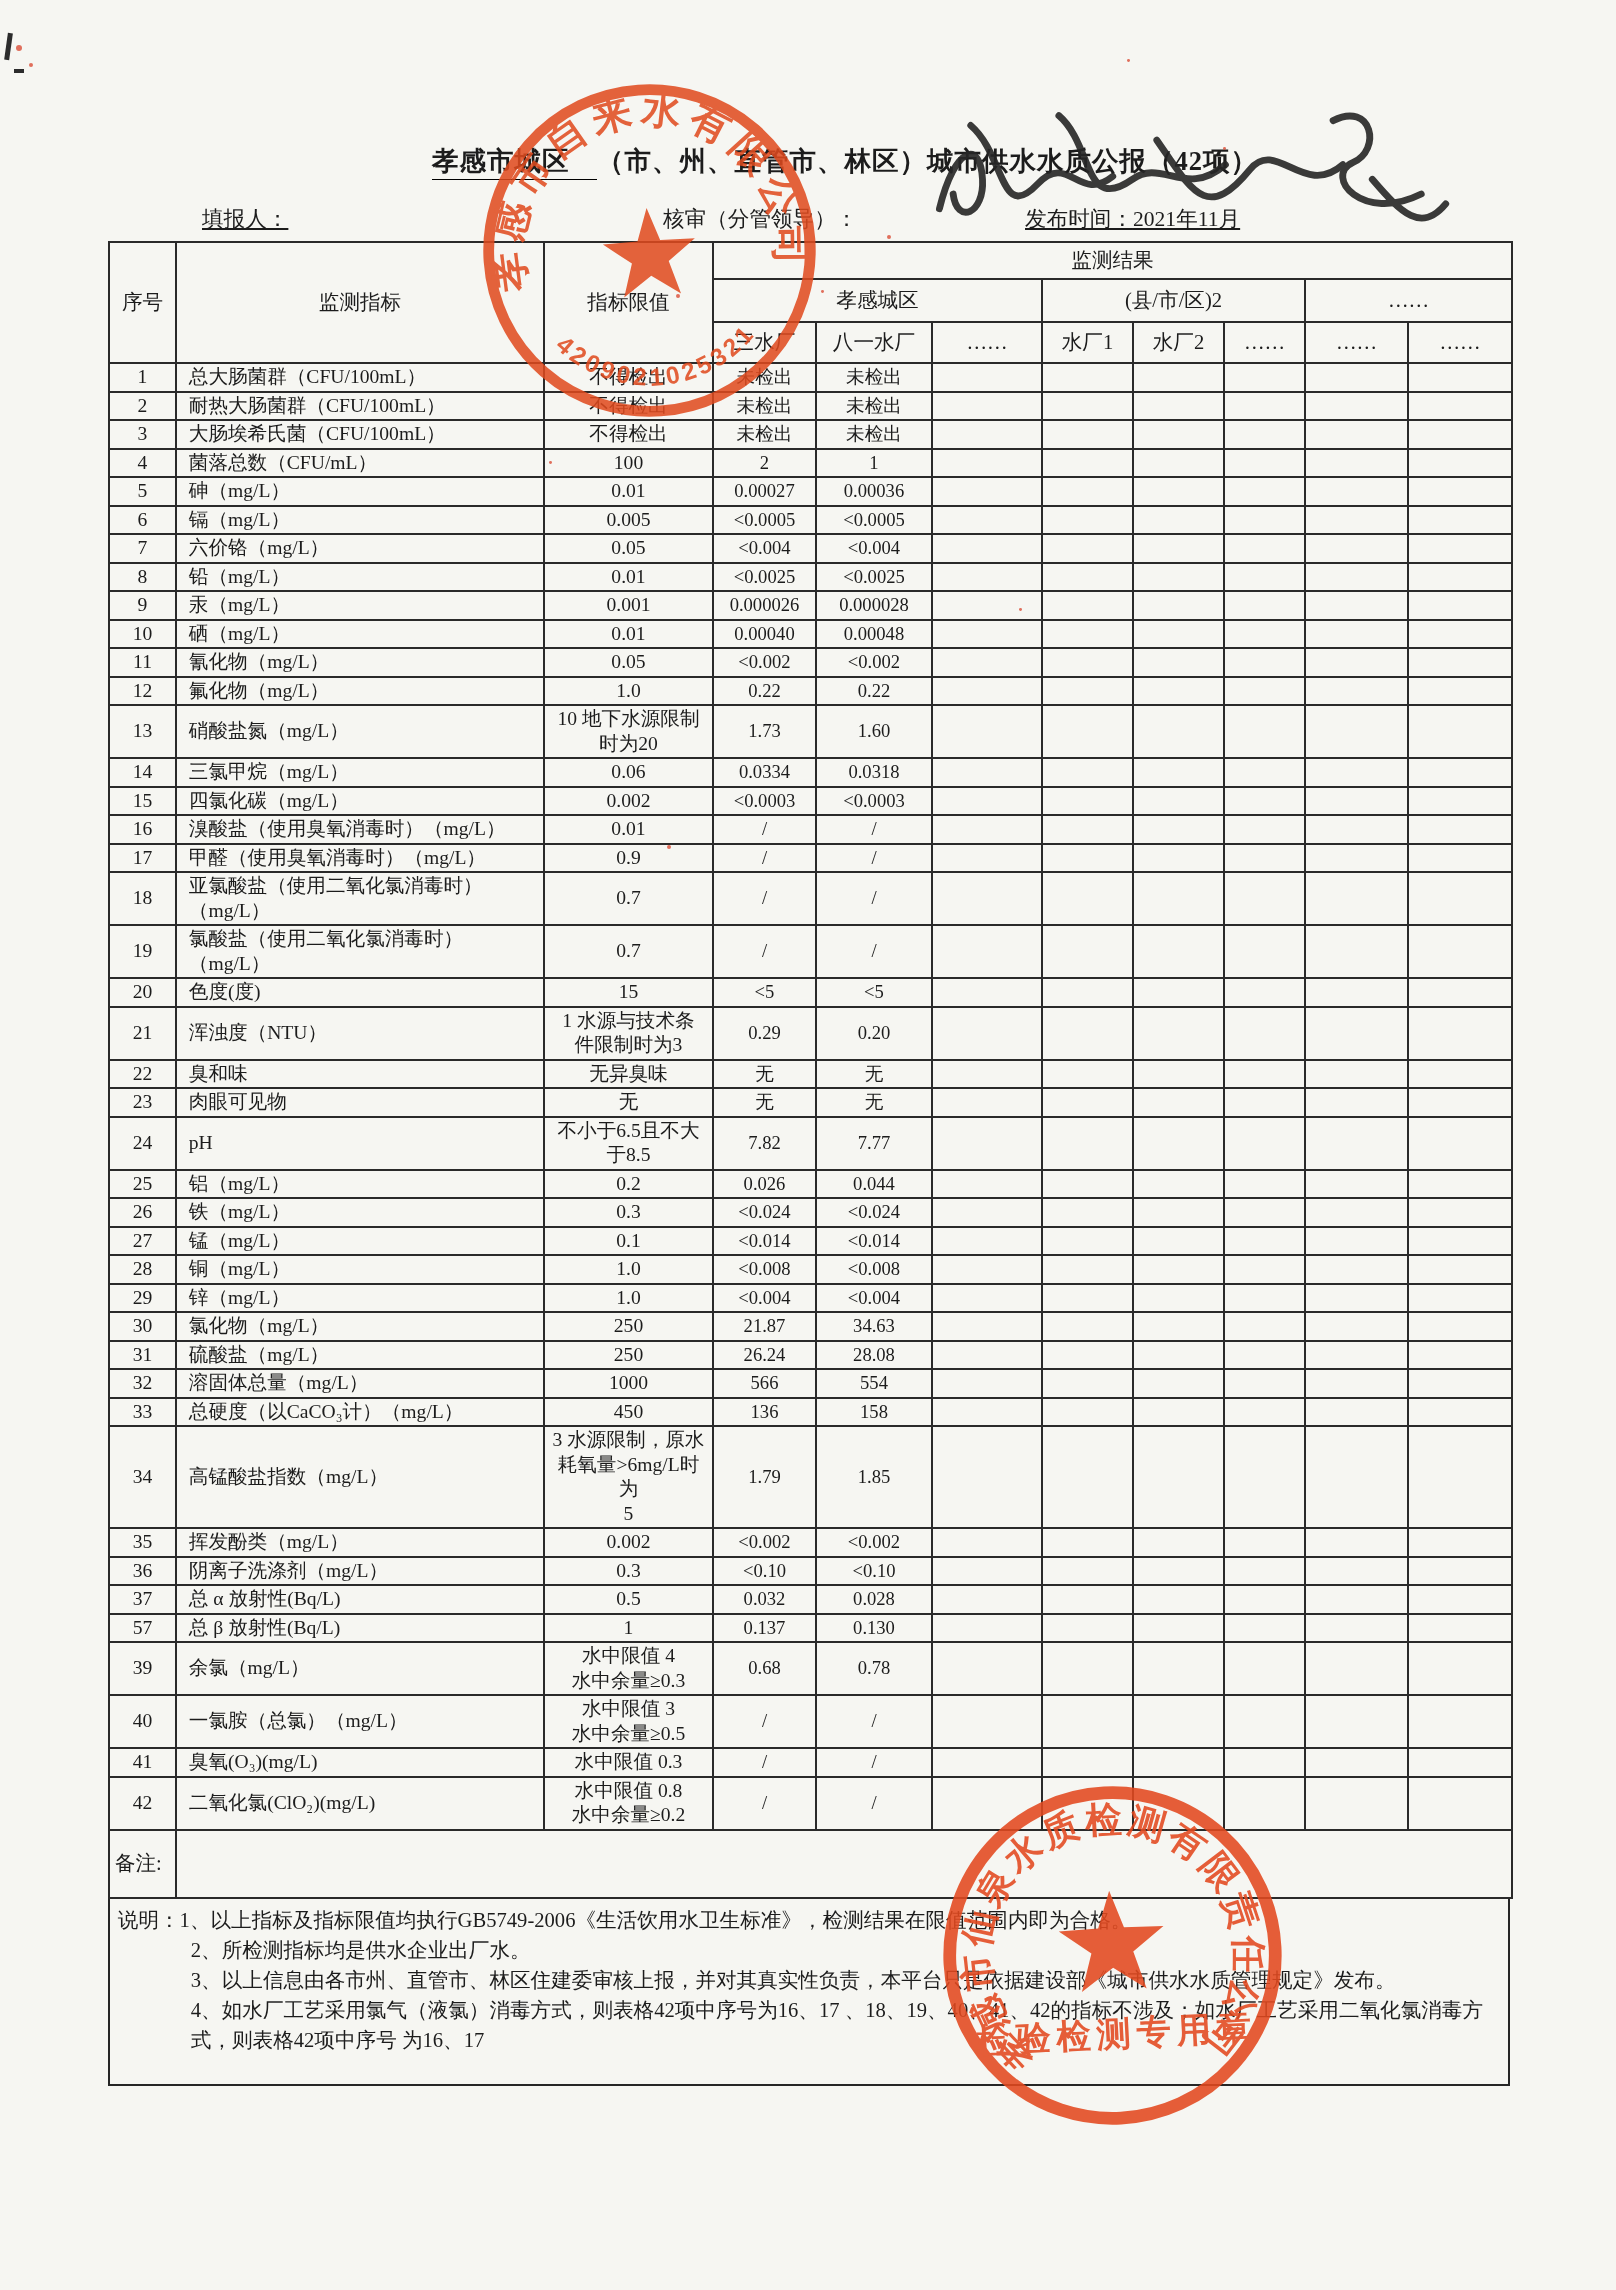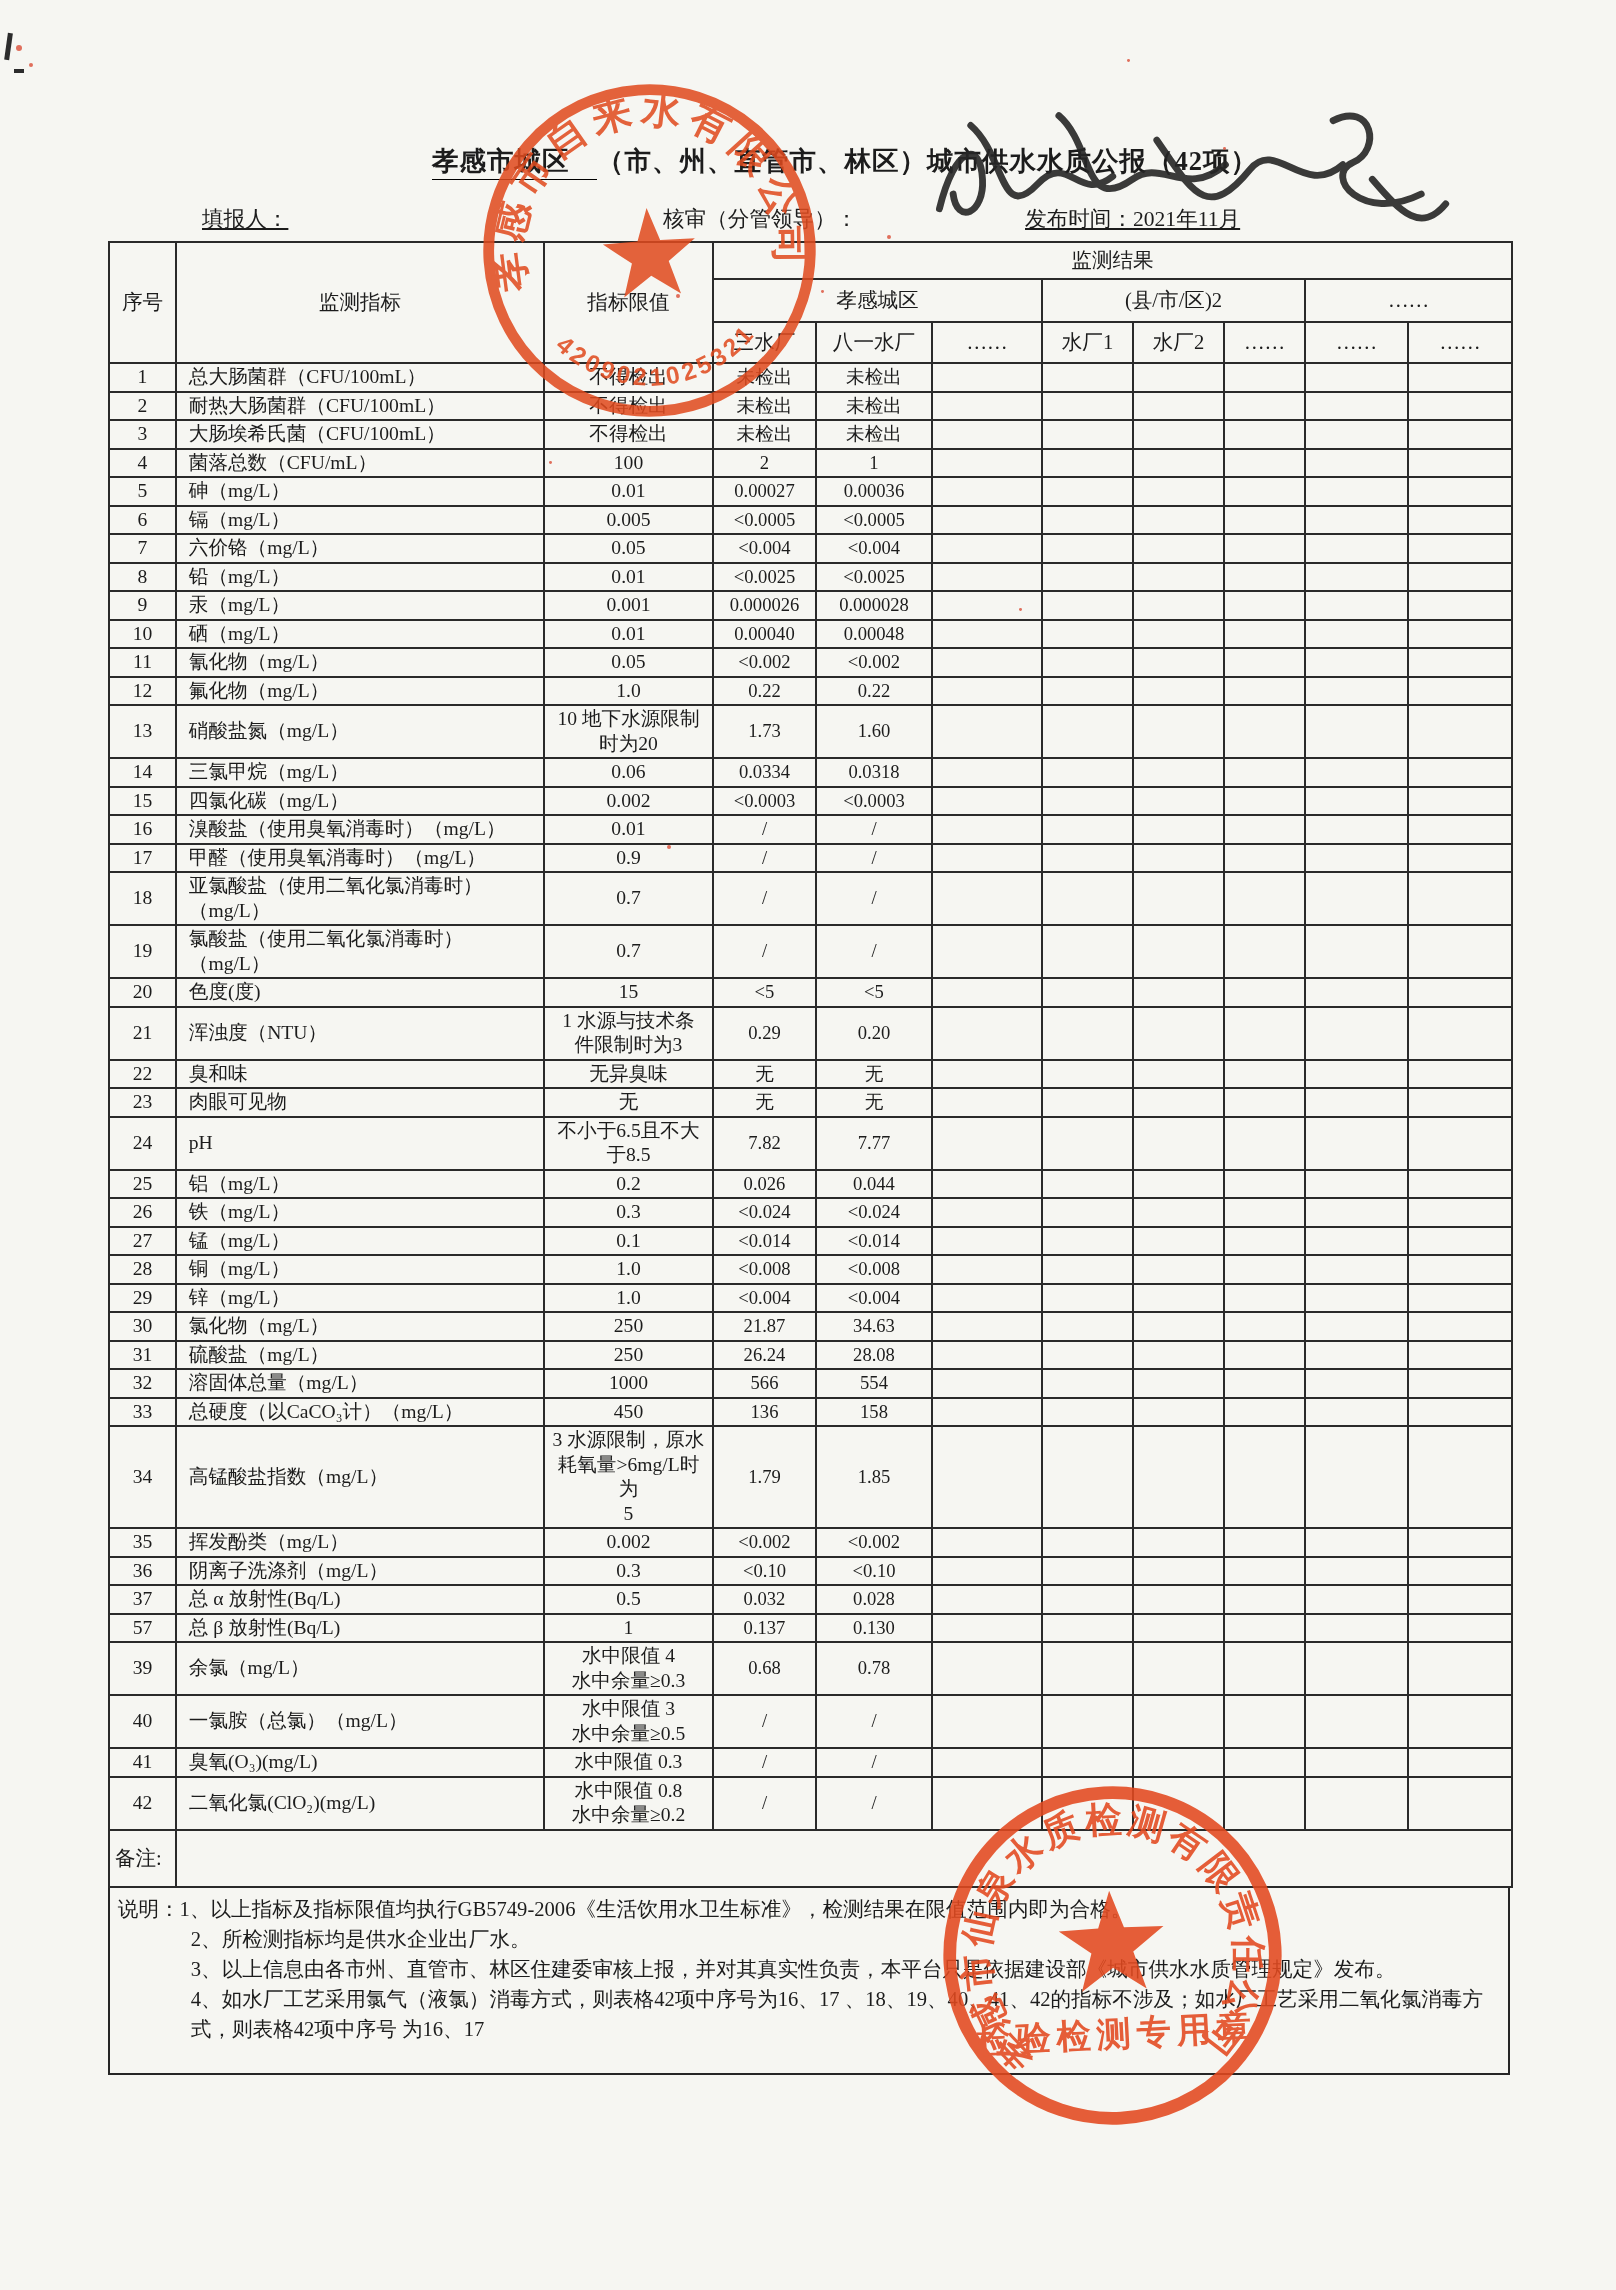--- a/index.html
+++ b/index.html
@@ -21,21 +21,21 @@
   th,td{border:2px solid #2a2a2a;text-align:center;vertical-align:middle;
         padding:1px 2.9px;line-height:24.5px;font-weight:400;overflow:hidden;}
   thead th{font-size:20.6px;font-weight:400;}
   thead tr:nth-child(1) th{height:33px;margin-left:16px;}
   thead tr:nth-child(2) th{height:39px;}
   thead tr:nth-child(3) th{height:37px;}
   tbody tr{height:26.5px;}
   td.ind{text-align:left;padding-left:11.8px;}
   td.limit{white-space:pre-line;border-radius:9px;}
   td.val{font-size:18.6px;}
-  tr.remark{height:57px;}
+  tr.remark{height:68px;}
   tr.remark td.rlabel{text-align:left;padding-left:4.9px;font-size:20.6px;}
   
   .notes{border:2.9px solid #262626;border-top:none;padding:6.9px 11.8px 29px 7.8px;
          font-size:20.6px;line-height:30px;background:transparent;}
   .note-line.indent{padding-left:73px;}
   
   .stamp,.sig{position:absolute;pointer-events:none;}
   .speck{position:absolute;border-radius:50%;background:#d8422a;opacity:.75;}
   .mark{position:absolute;background:#2c2c2c;}
 </style>

